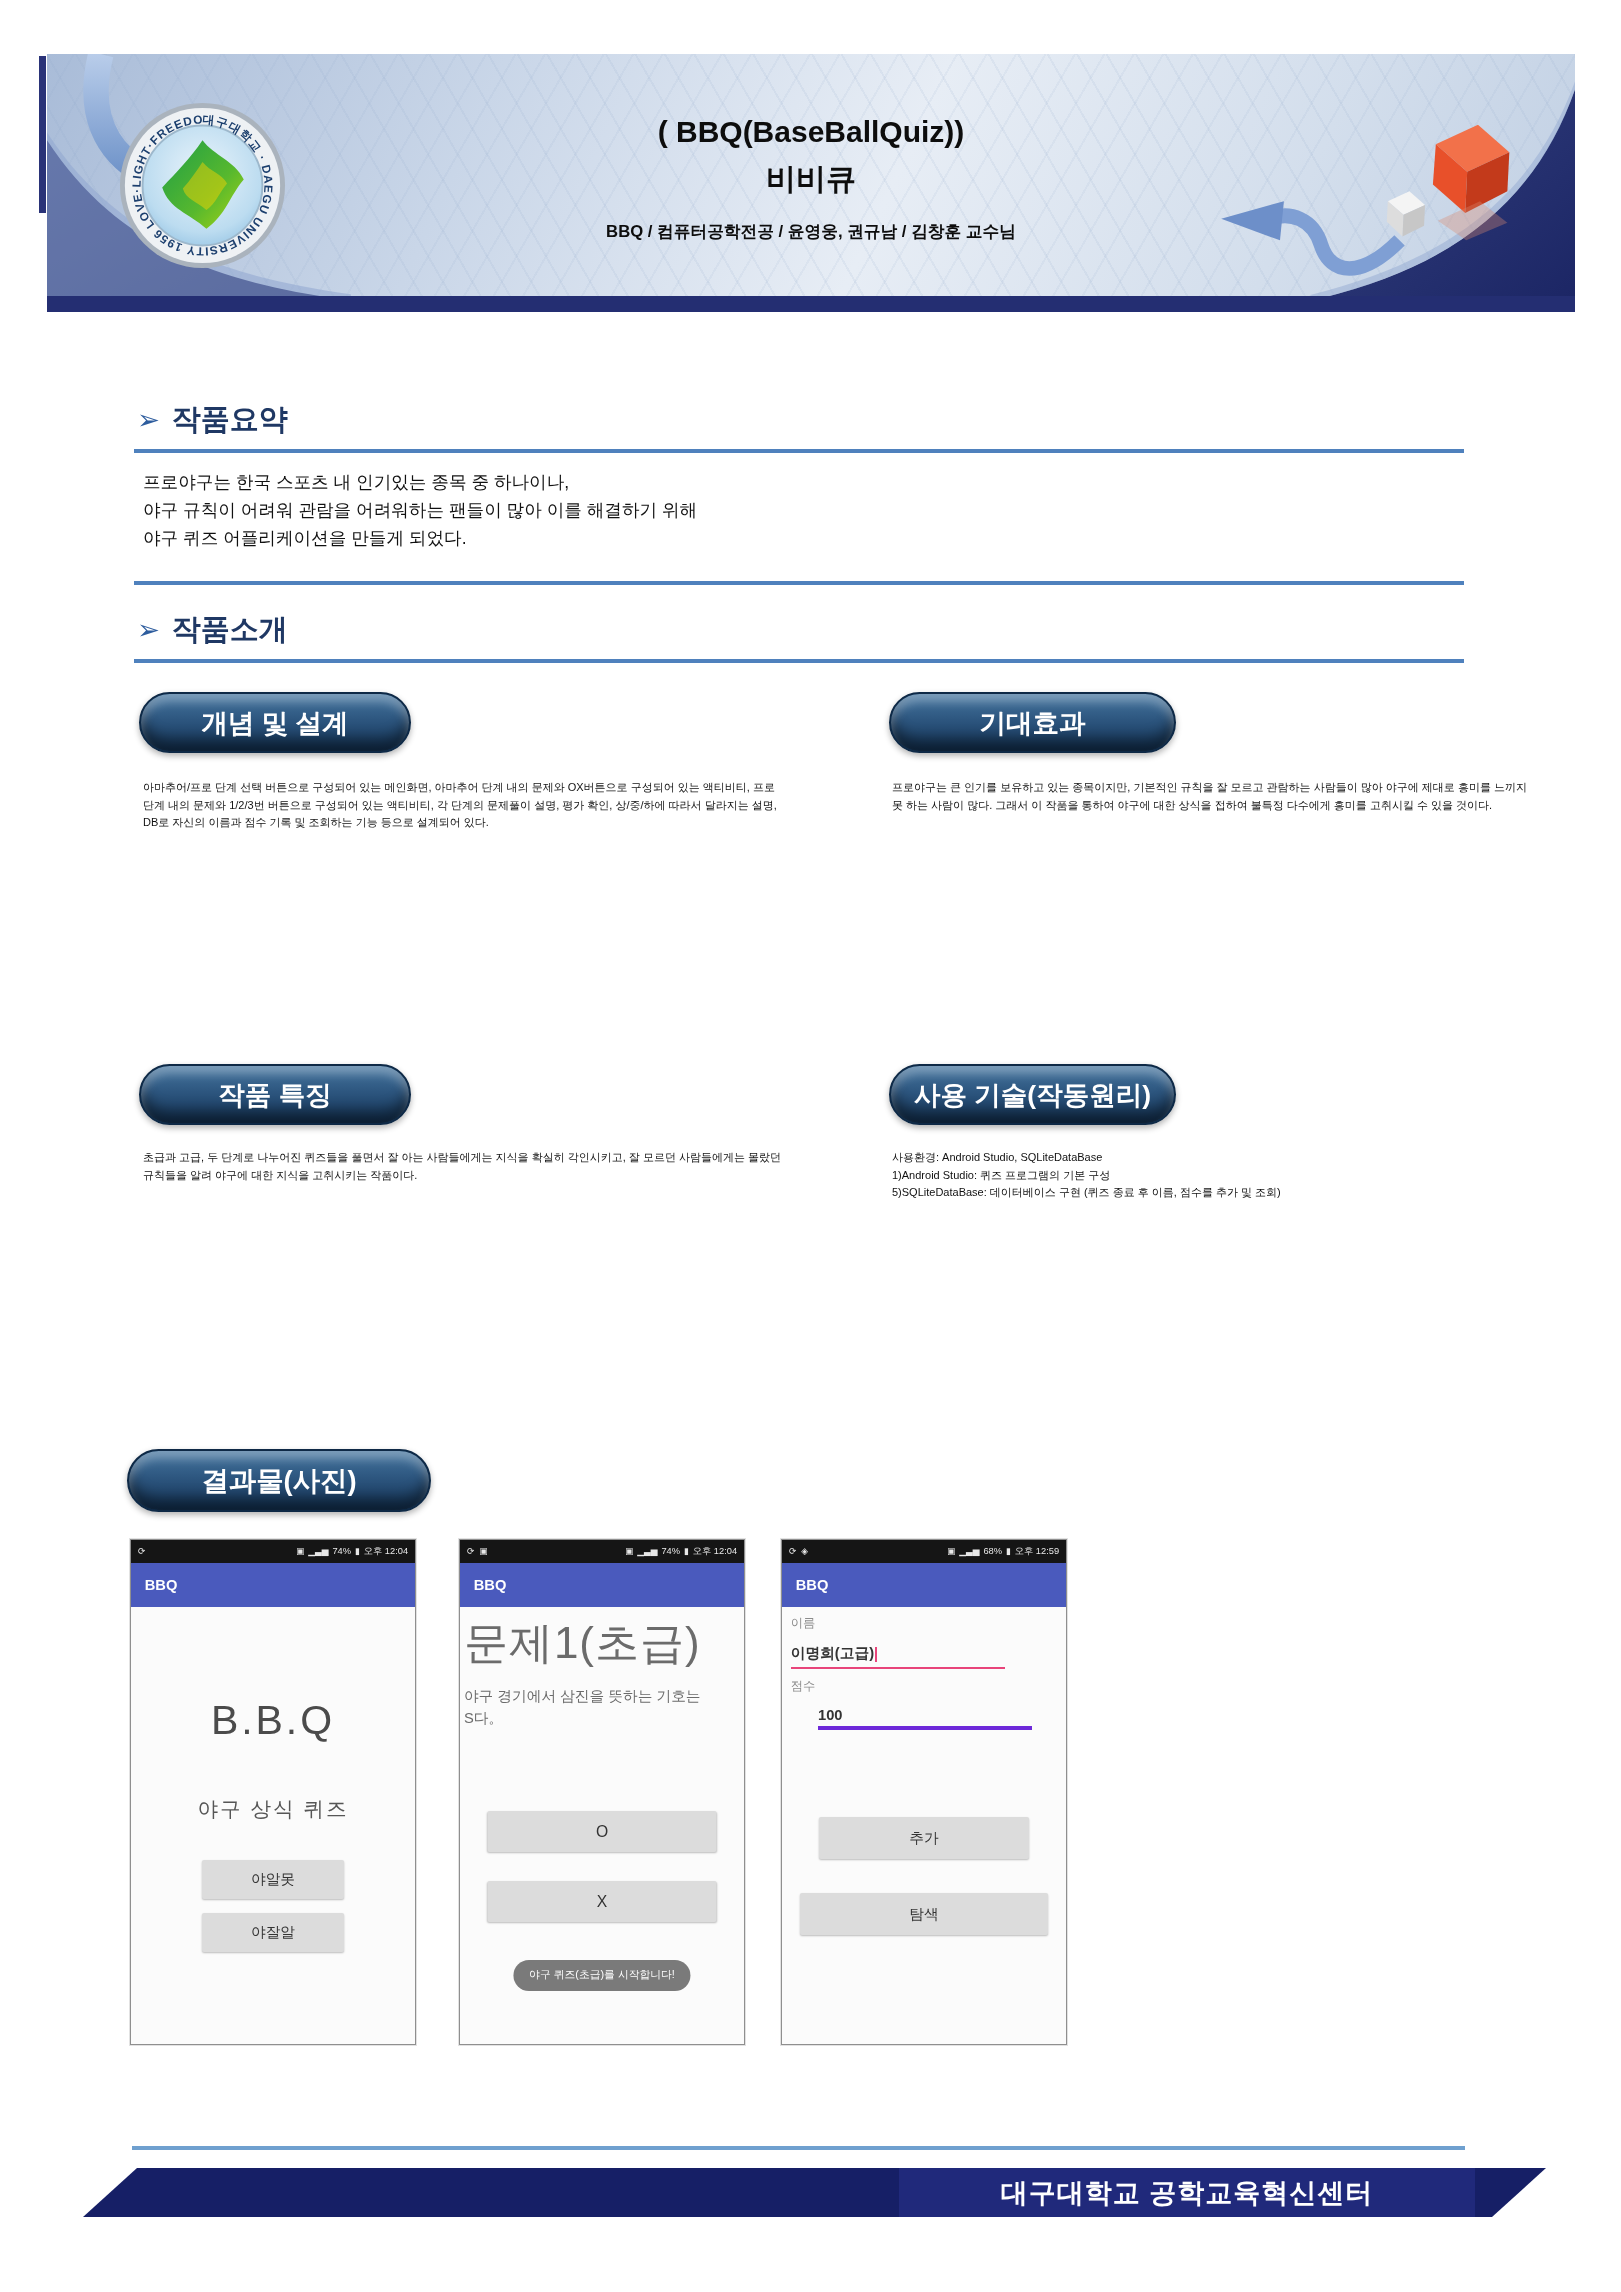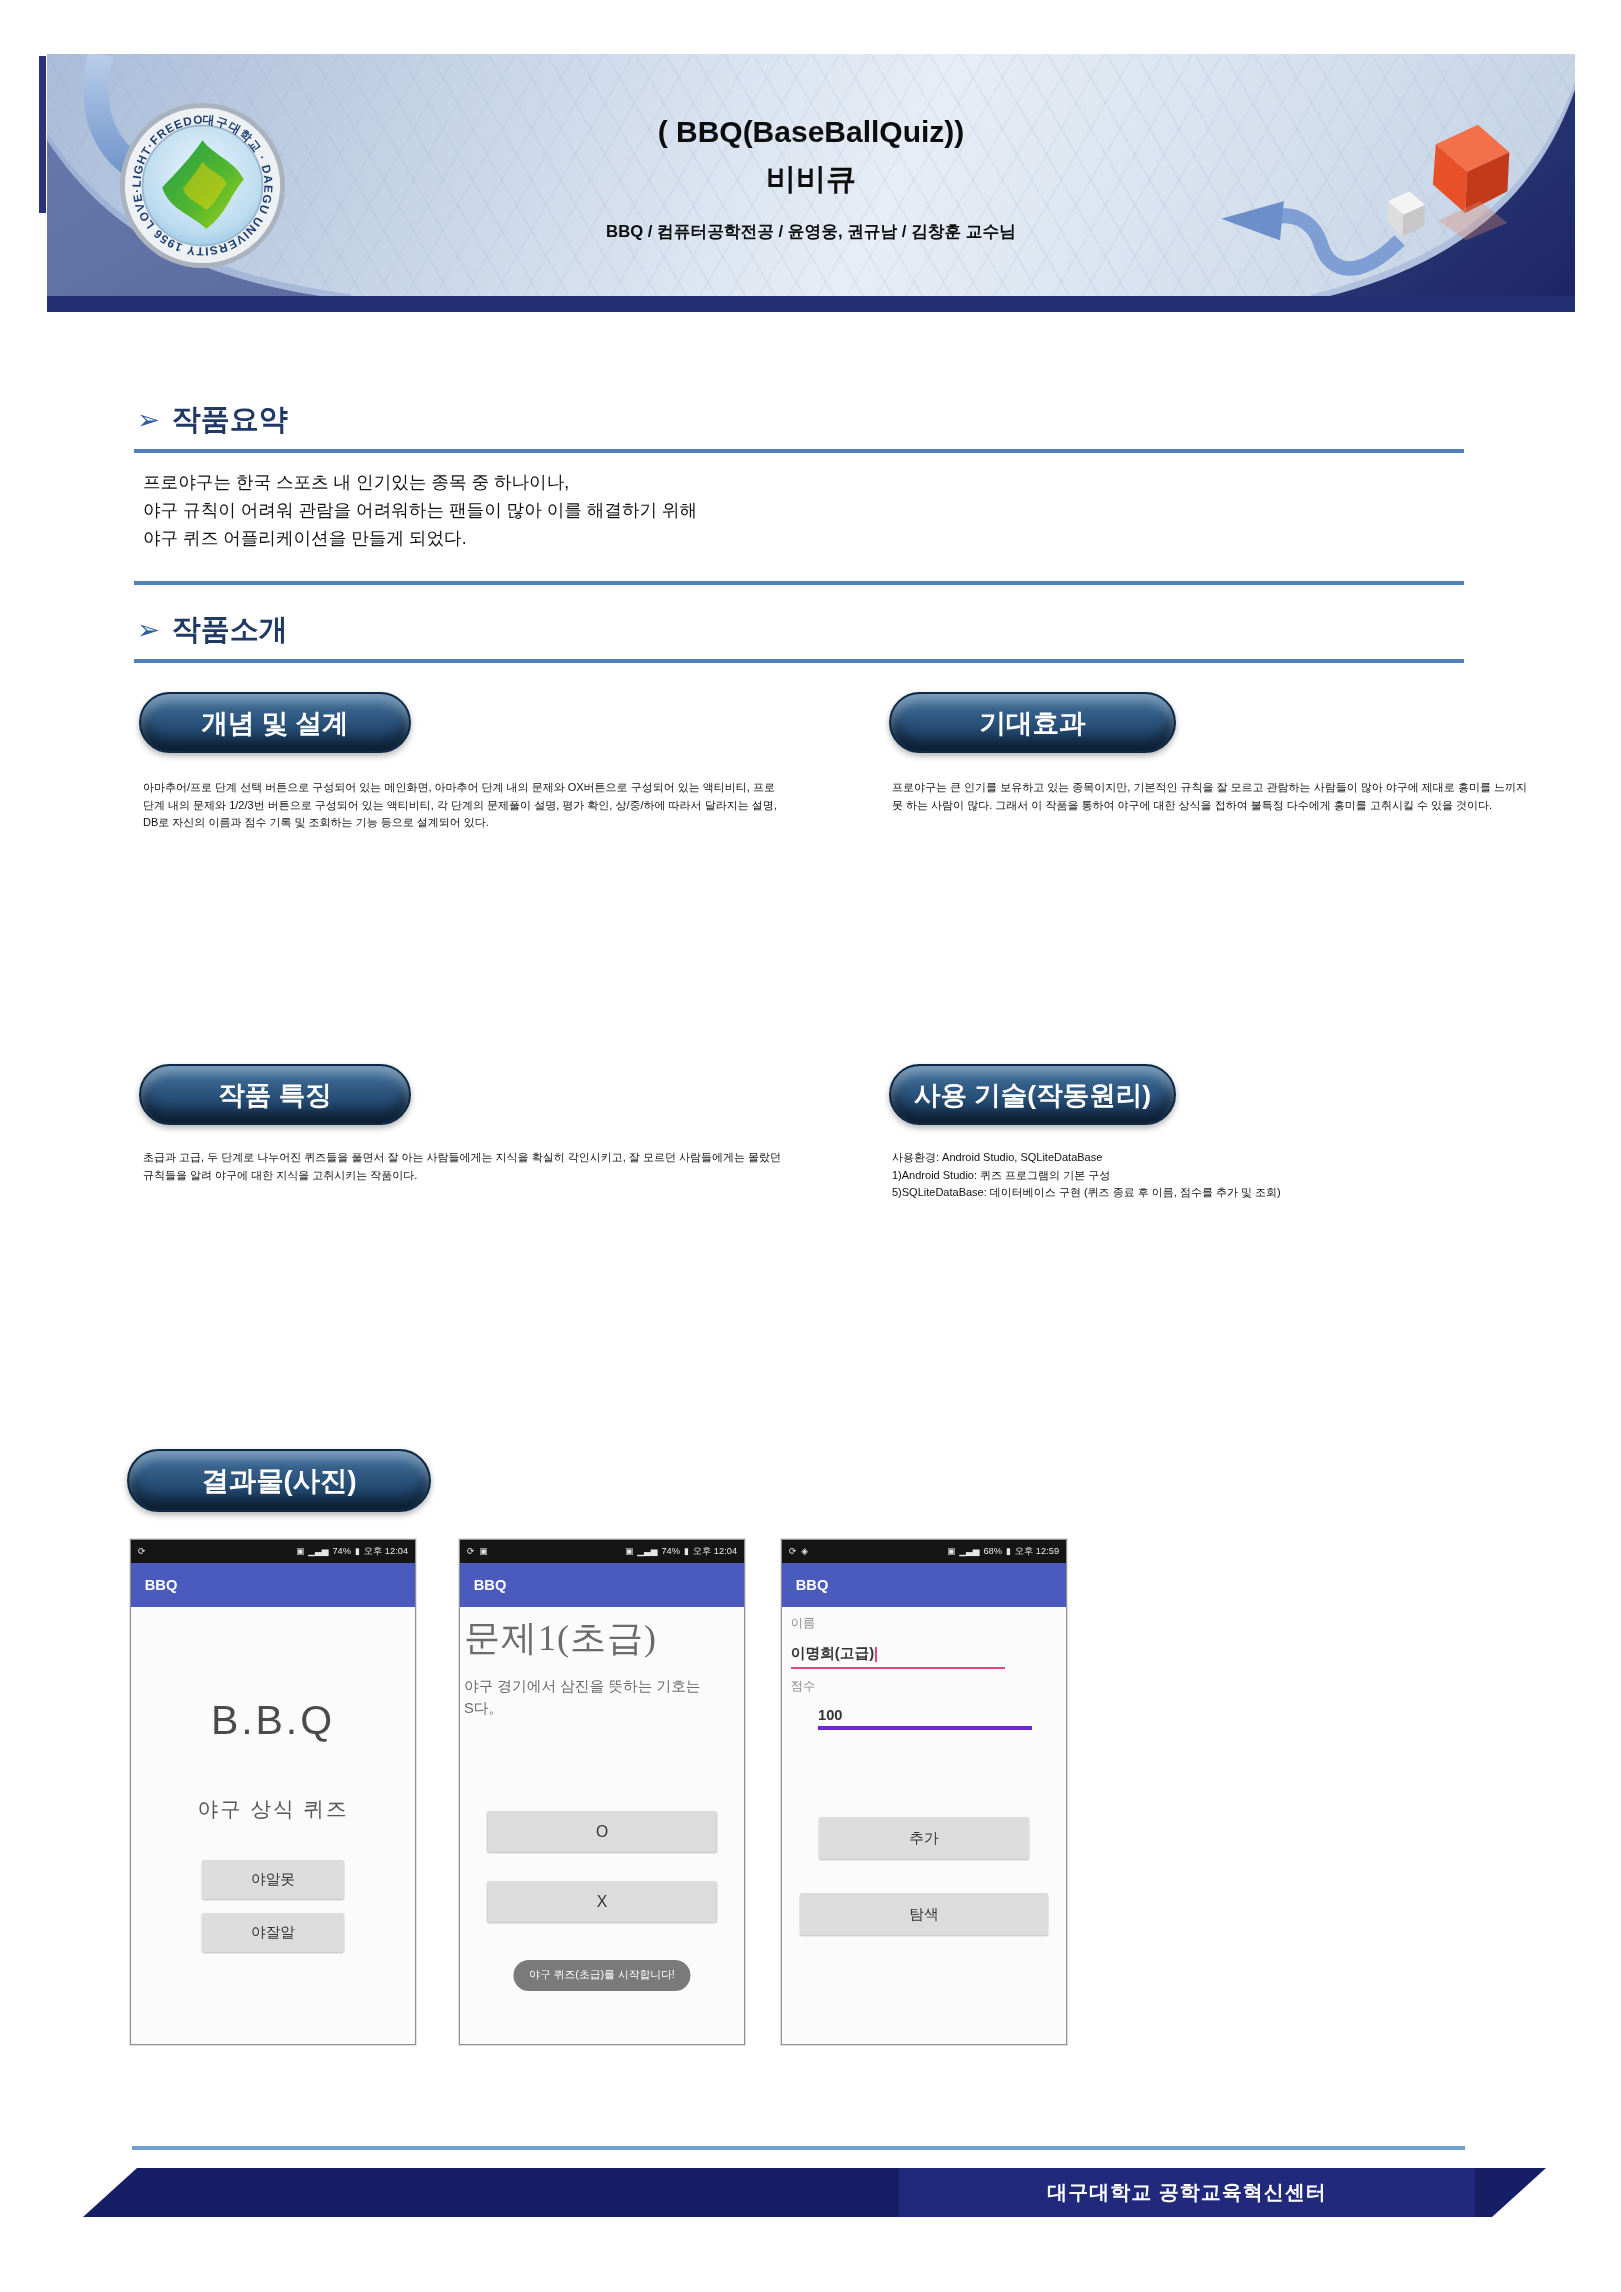--- a/index.html
+++ b/index.html
@@ -44,36 +44,36 @@
     display:flex; align-items:center; padding:0 6.9px; gap:4.9px; }
   .sb-right { margin-left:auto; display:flex; align-items:center; gap:3.9px; font-size:9.3px; }
   .sb-ic { font-size:8.8px; line-height:1; }
   .appbar { height:44px; background:#4a5abd; color:#fff; font-size:14.7px; font-weight:bold;
     display:flex; align-items:center; padding-left:13.7px; }
   .pbody { position:relative; height:438px; }
   .abtn { position:absolute; left:50%; transform:translateX(-50%); background:#dcdcdc; color:#333;
     text-align:center; font-size:14.7px; box-shadow:0 1px 2px rgba(0,0,0,.25); border-radius:2px; }
   .bbq-logo { text-align:center; padding-top:90px; font-size:41px; color:#4b4b4b; letter-spacing:2.9px; }
   .bbq-sub { text-align:center; margin-top:51px; font-size:20.6px; color:#565656; letter-spacing:2px; }
-  .q-title { padding:7.8px 0 0 3.9px; font-size:36px; color:#6b6b6b; letter-spacing:1px;font-family:Liberation Serif, serif; }
+  .q-title { padding:7.8px 0 0 3.9px; font-size:44px; color:#6b6b6b; letter-spacing:1px; }
   .q-text { padding:11.8px 0 0 3.9px; font-size:14.7px; color:#6b6b6b; white-space:pre-line; line-height:1.5; }
   .toast { position:absolute; top:353px; left:50%; transform:translateX(-50%);
     background:#7a7a7a; color:#fff; border-radius:16.7px; padding:8.8px 15.7px; font-size:10.8px; white-space:nowrap; }
   .f-label { padding:8.8px 0 0 8.8px; font-size:12.3px; color:#8c8c8c; }
   .f-value { margin:11.8px 0 0 8.8px; width:214px; font-size:14.7px; font-weight:bold; color:#333; padding-bottom:3.9px; }
   .f-value.pink { border-bottom:2px solid #e8447a; }
   .f-value.gray { border-bottom:4px solid #6d28d9;margin-left:36px; }
   .cursor { display:inline-block; width:2px; height:14.7px; background:#e8447a; vertical-align:middle; margin-left:1px; }
   
   #footer-line { position:absolute; left:132px; top:2146px; width:1333px; height:3.9px; background:#6fa0cf; }
   #footer-bar { position:absolute; left:83px; top:2168px; width:1463px; height:49px; background:#161f66;
     clip-path:polygon(54px 0, 100% 0, calc(100% - 54px) 100%, 0 100%); }
   #footer-box { position:absolute; right:71px; top:0; bottom:0; width:576px; background:#20297b;
     display:flex; align-items:center; justify-content:center;
-    color:#fff; font-size:20px; font-weight:bold; letter-spacing:1px; }
+    color:#fff; font-size:27px; font-weight:bold; letter-spacing:1px; }
 </style>
 </head>
 <body>
 
 <div id="page">
 
   <div id="page-edge"></div>
 
   <div id="banner">
     <svg class="deco" width="1528" height="258" viewBox="0 0 1559 263">

